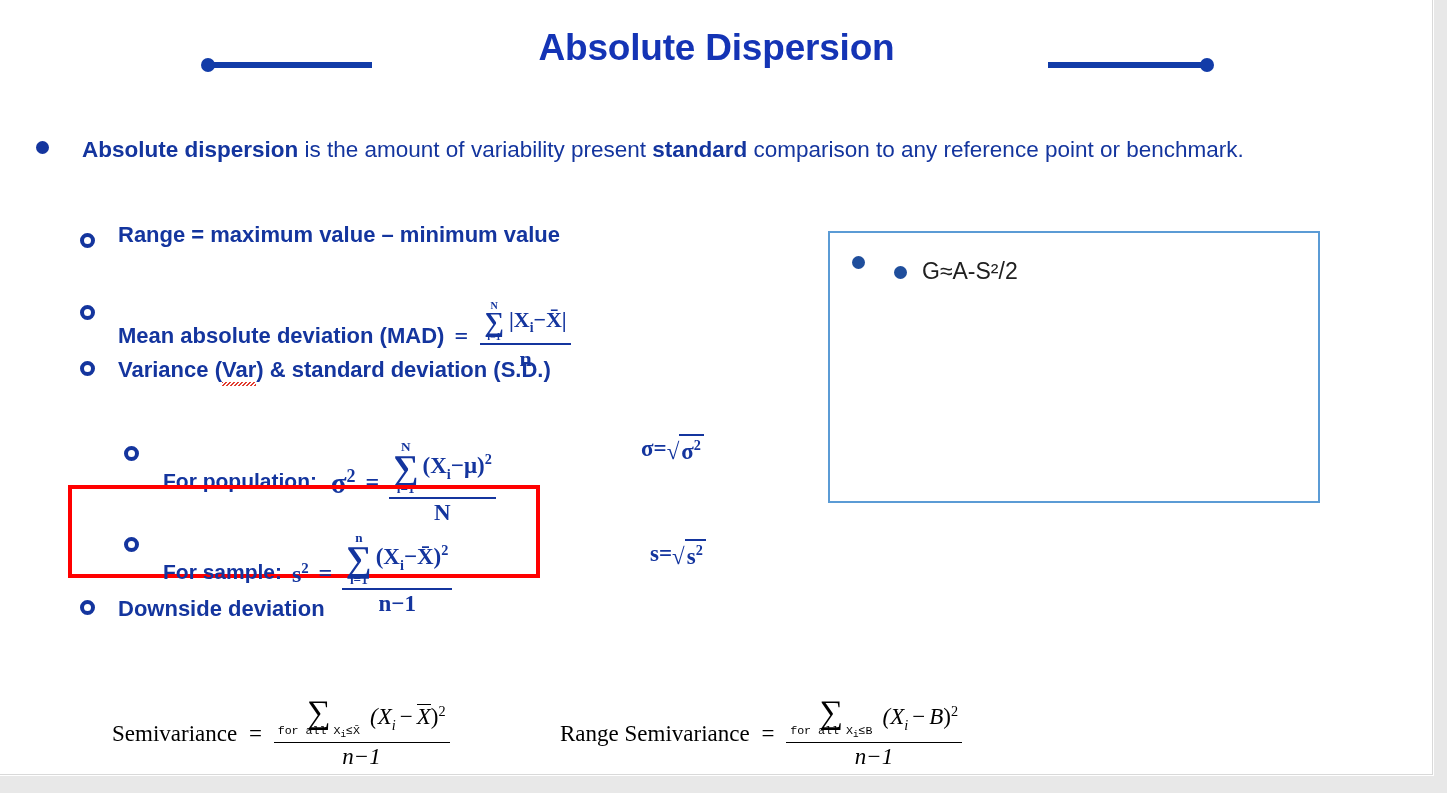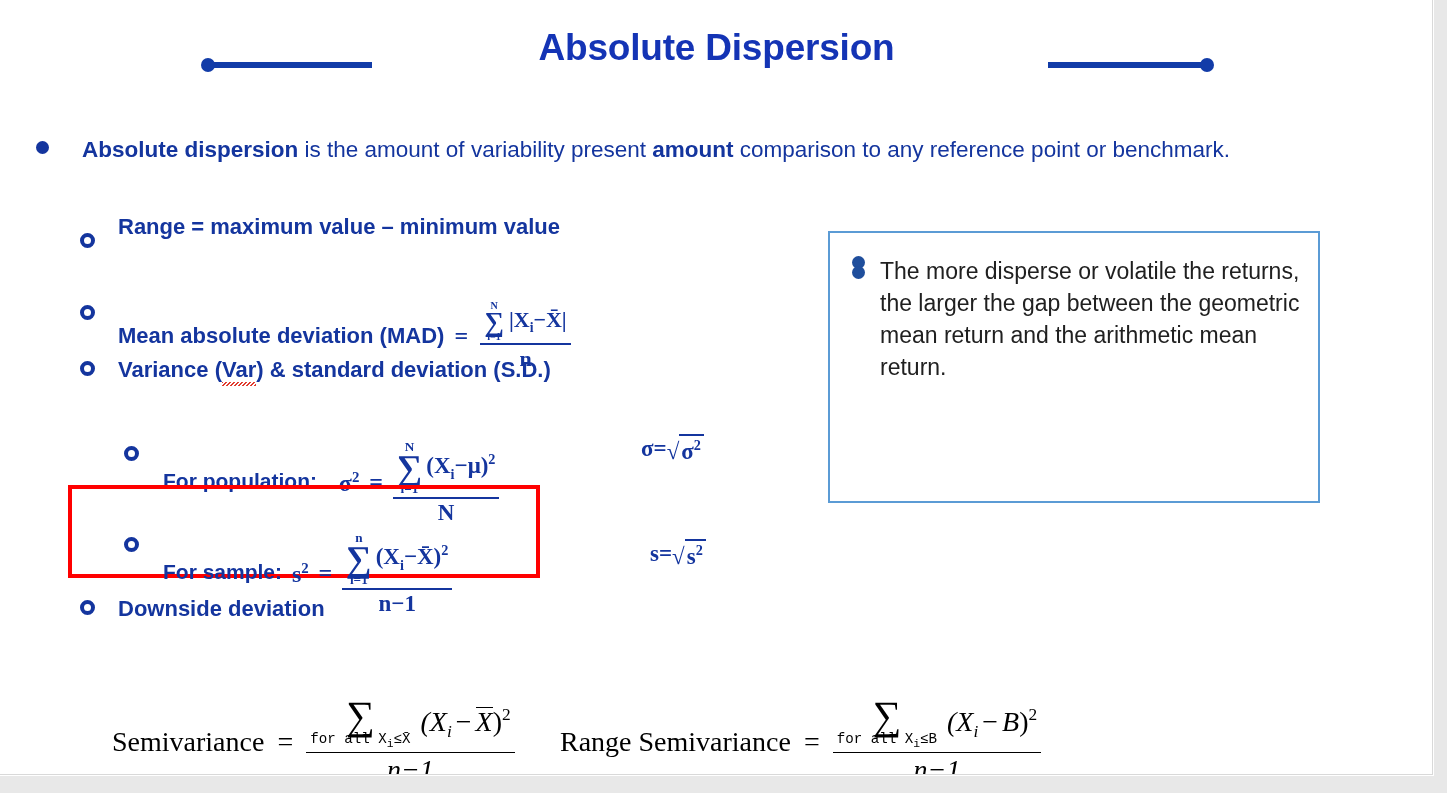--- a/index.html
+++ b/index.html
@@ -259,21 +259,21 @@
     height: 13px;
     border-radius: 50%;
     background: #1f4e9c;
   }
 
   
   .mathblack {
     position: absolute;
     font-family: "Liberation Serif", serif;
     color: #000000;
-    font-size: 28px;
+    font-size: 23px;
     white-space: nowrap;
   }
   .mathblack .frac .num { border-bottom: 1.6px solid #000; }
   .mathblack .ovl { border-top: 1.6px solid #000; }
   .mathblack .sigma-stack .lim-bot { font-size: 0.44em; font-family: Liberation Mono, monospace; }
   .bm-label { display: inline-block; vertical-align: middle; }
   .ital { font-style: italic; }
 </style>
 </head>
 <body>
@@ -283,45 +283,45 @@
   <div id="title-area">
     <div id="deco-left-dot" class="deco-dot"></div>
     <div id="deco-left-line" class="deco-line"></div>
     <div id="title-text">Absolute Dispersion</div>
     <div id="deco-right-line" class="deco-line"></div>
     <div id="deco-right-dot" class="deco-dot"></div>
   </div>
 
   <div class="lvl1" style="left:36px; top:130px; width:1290px;">
     <span class="bdot"></span>
-    <span class="txt"><b>Absolute dispersion</b><span> is the amount of variability present </span><b>amount</b><span> comparison to any reference point or benchmark.</span></span>
+    <span class="txt"><b>Absolute dispersion</b><span> is the amount of variability present </span><b>standard</b><span> comparison to any reference point or benchmark.</span></span>
   </div>
 
   <div class="ring" style="left:80px; top:233px;"></div>
-  <div class="lvl2" style="left:118px; top:214px;">Range = maximum value – minimum value</div>
+  <div class="lvl2" style="left:118px; top:222px;">Range = maximum value – minimum value</div>
 
   <div class="ring" style="left:80px; top:305px;"></div>
   <div class="lvl2" style="left:118px; top:301px;">
     <span>Mean absolute deviation (MAD)</span>
     <span class="mathblue" style="font-size:24px; margin-left:4px;">=</span>
     <span class="mathblue" style="font-size:22px; margin-left:6px;">
       <span class="frac">
         <span class="num"><span class="sigma-stack"><span class="lim-top">N</span><span class="sig">∑</span><span class="lim-bot">i=1</span></span><span style="margin-left:5px;">|X</span><sub class="sm">i</sub><span>−X̄|</span></span>
         <span class="den">n</span>
       </span>
     </span>
   </div>
 
   <div class="ring" style="left:80px; top:361px;"></div>
   <div class="lvl2" style="left:118px; top:357px;"><span>Variance (</span><span class="squiggle">Var</span><span>) &amp; standard deviation (S.D.)</span></div>
 
   <div class="ring" style="left:124px; top:446px;"></div>
   <div class="lvl3" style="left:163px; top:440px;">
     <span>For  population:</span>
-    <span class="mathblue" style="font-size:24px; margin-left:16px;"><span>σ</span><sup class="sm">2</sup></span>
+    <span class="mathblue" style="font-size:29px; margin-left:8px;"><span>σ</span><sup class="sm">2</sup></span>
     <span class="mathblue" style="font-size:24px; margin:0 4px;">=</span>
     <span class="mathblue" style="font-size:23px;">
       <span class="frac">
         <span class="num"><span class="sigma-stack" style="font-size:1.25em;"><span class="lim-top">N</span><span class="sig">∑</span><span class="lim-bot">i=1</span></span><span style="margin-left:4px;">(X</span><sub class="sm">i</sub><span>−μ)</span><sup class="sm">2</sup></span>
         <span class="den">N</span>
       </span>
     </span>
   </div>
   <div class="lvl3" style="left:641px; top:434px;">
     <span class="mathblue" style="font-size:23px;">σ</span><span class="mathblue" style="font-size:23px;">=</span><span class="mathblue sqrt" style="font-size:23px;"><span>√</span><span class="radicand"><span>σ</span><sup class="sm">2</sup></span></span>
@@ -344,23 +344,23 @@
     <span class="mathblue" style="font-size:23px;">s</span><span class="mathblue" style="font-size:23px;">=</span><span class="mathblue sqrt" style="font-size:23px;"><span>√</span><span class="radicand"><span>s</span><sup class="sm">2</sup></span></span>
   </div>
 
   <div class="ring" style="left:80px; top:600px;"></div>
   <div class="lvl2" style="left:118px; top:596px;text-align:center;">Downside deviation</div>
 
   <div id="info-box">
     <div class="ib-item">
       <span class="dot"></span>
     </div>
-    <div class="ib-item">
+    <div class="ib-sub">
       <span class="dot"></span>
-      <span>The more disperse or volatile the returns, the larger the gap between the geometric mean return and the arithmetic mean return.</span>
+      <span>G≈A-S²/2</span>
     </div>
   </div>
 
   <div class="mathblack" style="left:112px; top:697px;">
     <span class="bm-label">Semivariance</span>
     <span class="bm-label" style="margin:0 6px;">=</span>
     <span class="frac">
       <span class="num"><span class="sigma-stack" style="font-size:1.15em;"><span class="sig">∑</span><span class="lim-bot"><span>for all X</span><sub style="font-size:0.8em;">i</sub><span>≤X̄</span></span></span><span class="ital" style="margin-left:10px;">(X</span><sub class="sm ital">i</sub><span style="margin:0 4px;">−</span><span class="ovl ital">X</span><span>)</span><sup class="sm">2</sup></span>
       <span class="den ital">n−1</span>
     </span>

